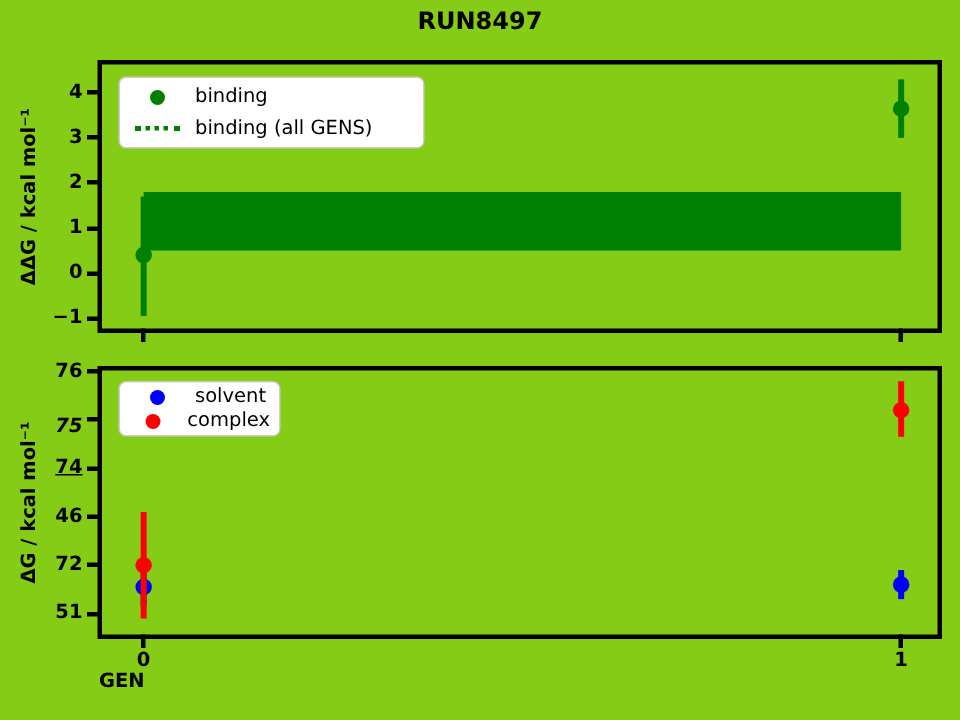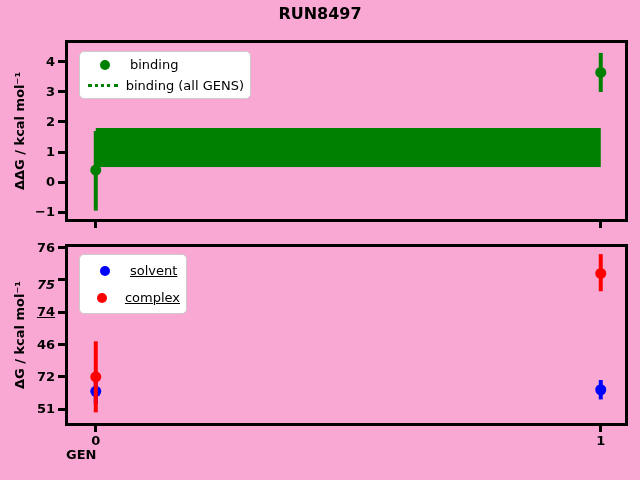--- a/index.html
+++ b/index.html
@@ -1,16 +1,16 @@
 <!DOCTYPE html>
 <html><head>
 <meta charset="utf-8">
 <style>
   html,body{margin:0;padding:0;background:#fff;}
-  .fig{position:relative;width:640px;height:480px;background:#f9a8d4;
+  .fig{position:relative;width:640px;height:480px;background:#84cc16;
        font-family:"DejaVu Sans","Liberation Sans",sans-serif;color:#000;overflow:hidden;}
   .title{position:absolute;top:4px;left:0;width:640px;text-align:center;
          font-size:16px;font-weight:bold;}
   .axes{position:absolute;border:3px solid #000;box-sizing:border-box;}
   #ax0{left:65px;top:40px;width:563px;height:182px;}
   #ax1{left:65px;top:244px;width:563px;height:182px;}
   .plot-svg{position:absolute;left:0;top:0;overflow:visible;display:block;}
   .ytick-mark{position:absolute;left:-10px;width:10px;height:3px;background:#000;}
   .xtick-mark{position:absolute;top:176px;width:3px;height:9px;background:#000;}
   .ytick-label{position:absolute;left:-57px;width:44px;text-align:right;
@@ -19,22 +19,22 @@
                font-size:13px;font-weight:bold;line-height:14px;}
   .axis-ylabel{position:absolute;width:200px;height:16px;text-align:center;
                font-size:13px;font-weight:bold;line-height:16px;transform:rotate(-90deg);}
   #ylabel0{left:-80px;top:123px;}
   #ylabel1{left:-80px;top:327px;}
   .axis-xlabel{position:absolute;left:66px;top:447px;width:563px;
                font-size:13px;font-weight:bold;}
   .legend{position:absolute;background:#ffffff;border:1.5px solid #cccccc;border-radius:5px;
           box-sizing:border-box;padding:2px 6px;display:flex;flex-direction:column;
           justify-content:space-around;}
-  #legend0{left:11px;top:8px;width:172px;height:48px;}
-  #legend1{left:11px;top:7px;width:108px;height:60px;text-decoration:underline;}
+  #legend0{left:11px;top:8px;width:204px;height:48px;}
+  #legend1{left:11px;top:7px;width:108px;height:37px;}
   .legend-row{display:flex;align-items:center;height:22px;}
   .sw{width:38px;display:flex;justify-content:center;align-items:center;}
   .dot{width:10px;height:10px;border-radius:50%;background:#000;}
   .dline{width:30px;height:0;border-top:3px dotted #008000;}
   .legend-label{margin-left:6px;font-size:13px;line-height:16px;white-space:nowrap;}
 </style>
 </head>
 <body>
 
 <div class="fig">

